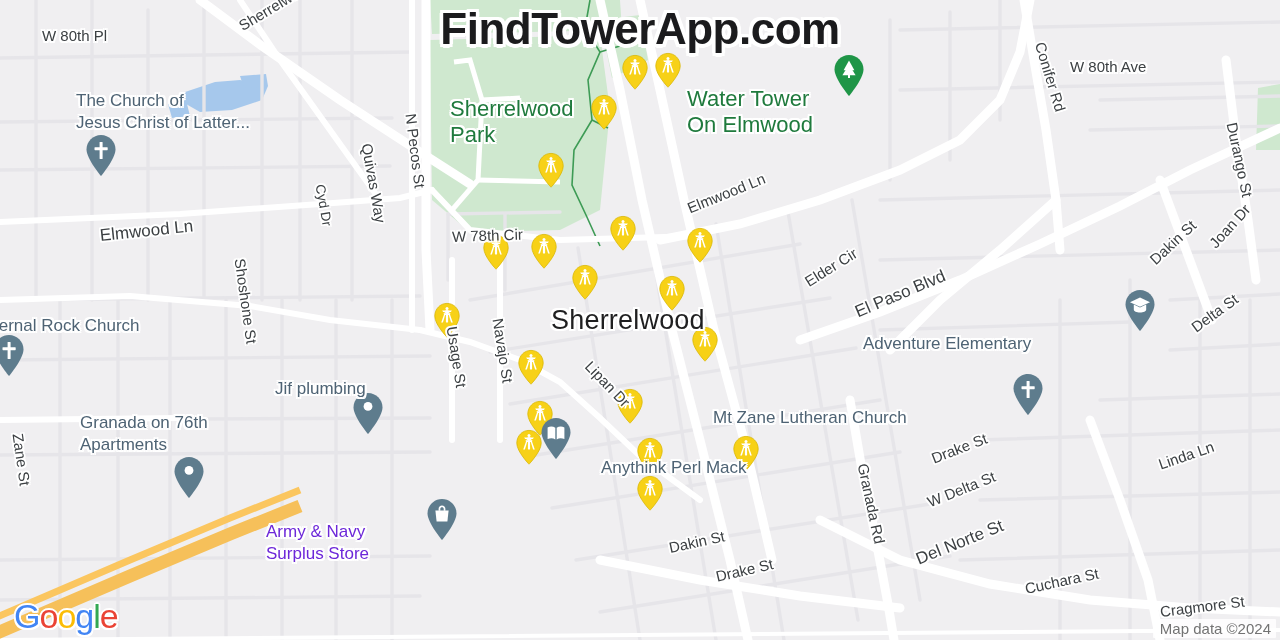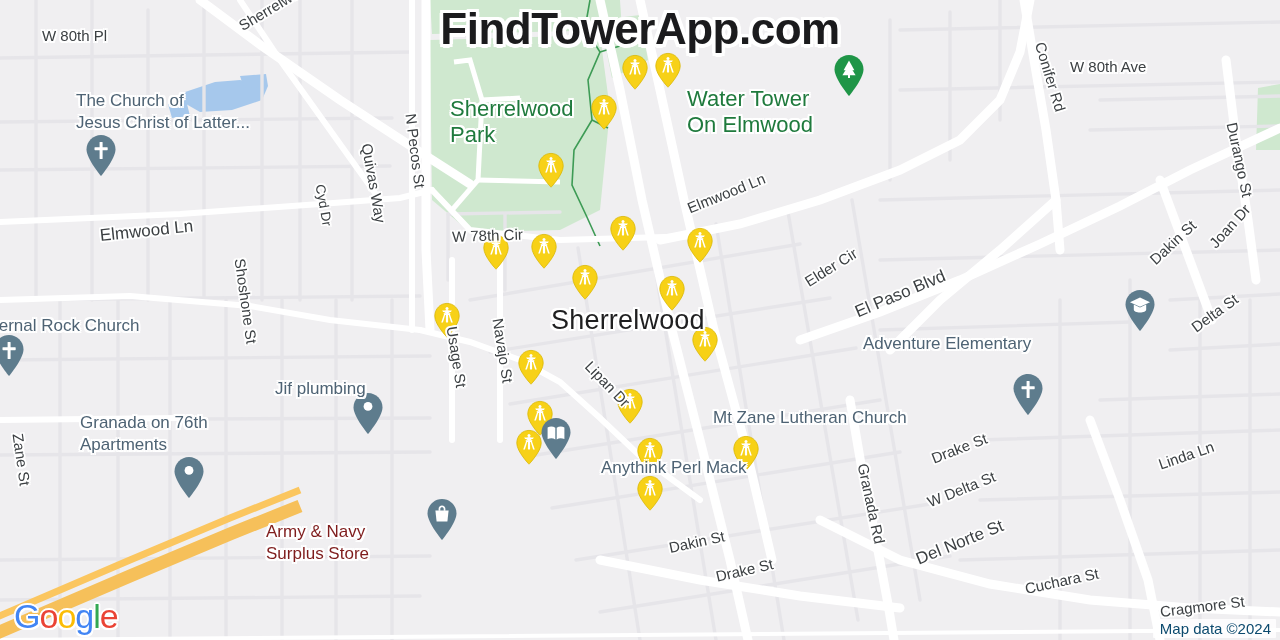--- a/index.html
+++ b/index.html
@@ -49,21 +49,21 @@
     font-size: 17px;
     color: #4e6374;
     font-weight: 400;
     line-height: 22px;
     text-shadow:
       -1.8px -1.8px 0 #fff, 1.8px -1.8px 0 #fff,
       -1.8px 1.8px 0 #fff, 1.8px 1.8px 0 #fff,
        0 -2px 0 #fff, 0 2px 0 #fff,
       -2px 0 0 #fff, 2px 0 0 #fff;
   }
-  .poi.blue { color: #7f1d1d; }
+  .poi.blue { color: #6d28d9; }
   .poi.park {
     color: #1f7a3d;
     font-size: 22px;
     line-height: 26px;
   }
 
   .city {
     font-size: 27px;
     color: #1f1f20;
     font-weight: 400;
@@ -120,21 +120,21 @@
       -1.8px 0 0 #fff, 1.8px 0 0 #fff;
   }
   #google-logo span { display: inline-block; }
 
   
   #attribution {
     position: absolute;
     right: 4px;
     bottom: 2px;
     font-size: 15px;
-    color: #0c4a6e;
+    color: #737373;
     background: rgba(255,255,255,0.82);
     padding: 1px 5px 1px 7px;
     border-radius: 1px;
     white-space: nowrap;
   }
 </style>
 </head>
 <body>
 
 <div id="map-root">

